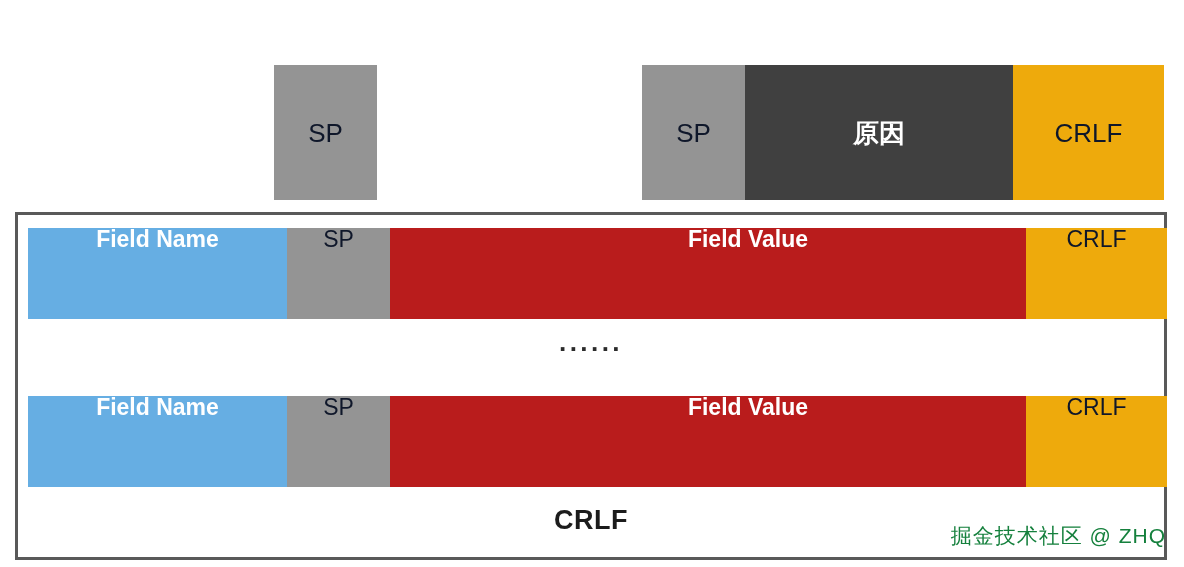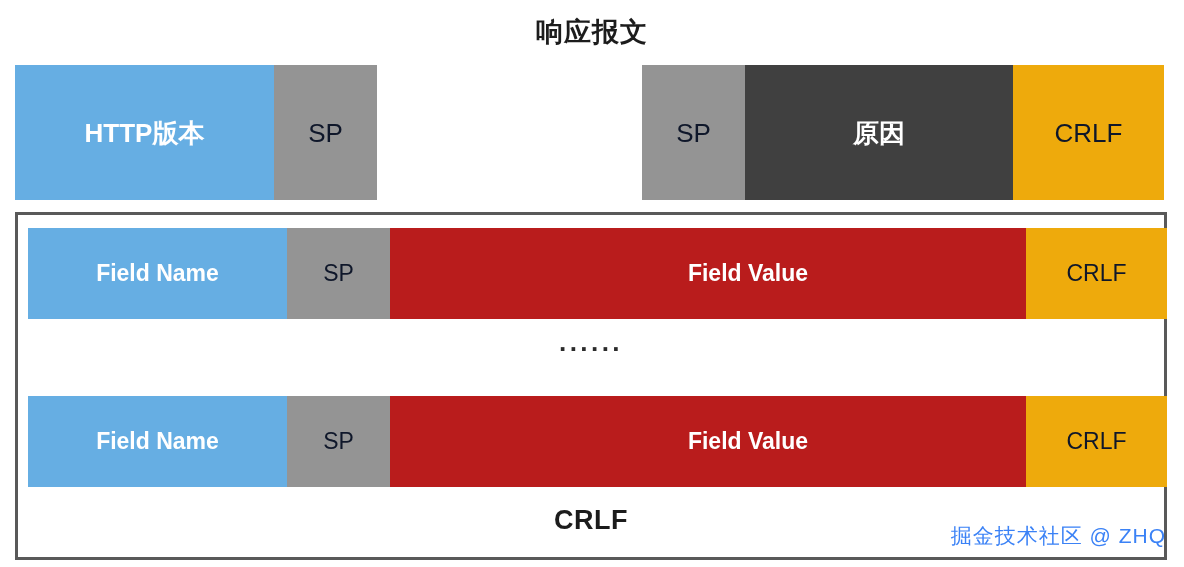--- a/index.html
+++ b/index.html
@@ -88,21 +88,20 @@
     width: 1126px;
   }
   .field-row.row-1 { top: 13px; }
   .field-row.row-2 { top: 181px; }
 
   .fseg {
     position: absolute;
     top: 0;
     height: 91px;
     display: flex;
-    align-items: center;
     justify-content: center;
     box-sizing: border-box;
     font-size: 23px;
     line-height: 1;
   }
   .fseg-name  { left: 0px;    width: 259px; background: #66aee3; }
   .fseg-sp    { left: 259px;  width: 103px; background: #949494; }
   .fseg-value { left: 362px;  width: 716px; background: #b91c1c; }
   .fseg-crlf  { left: 998px;  width: 141px; background: #eeaa0c; }
 
@@ -131,38 +130,34 @@
     letter-spacing: 0.5px;
     line-height: 34px;
   }
 
   
   .watermark {
     position: absolute;
     right: 18px;
     bottom: 18px;
     font-size: 21px;
-    color: #3b82f6;
+    color: #15803d;
     letter-spacing: 1px;
     white-space: nowrap;
     line-height: 26px;
   }
 </style>
 </head>
 <body>
 
 <div class="canvas">
 
-  <div class="title">响应报文</div>
 
   <div class="status-line">
 
-    <div class="band seg-version">
-      <span class="band-label txt-white">HTTP版本</span>
-    </div>
 
     <div class="band seg-sp1">
       <span class="band-label txt-dark">SP</span>
     </div>
 
 
     <div class="band seg-sp2">
       <span class="band-label txt-dark">SP</span>
     </div>
 

